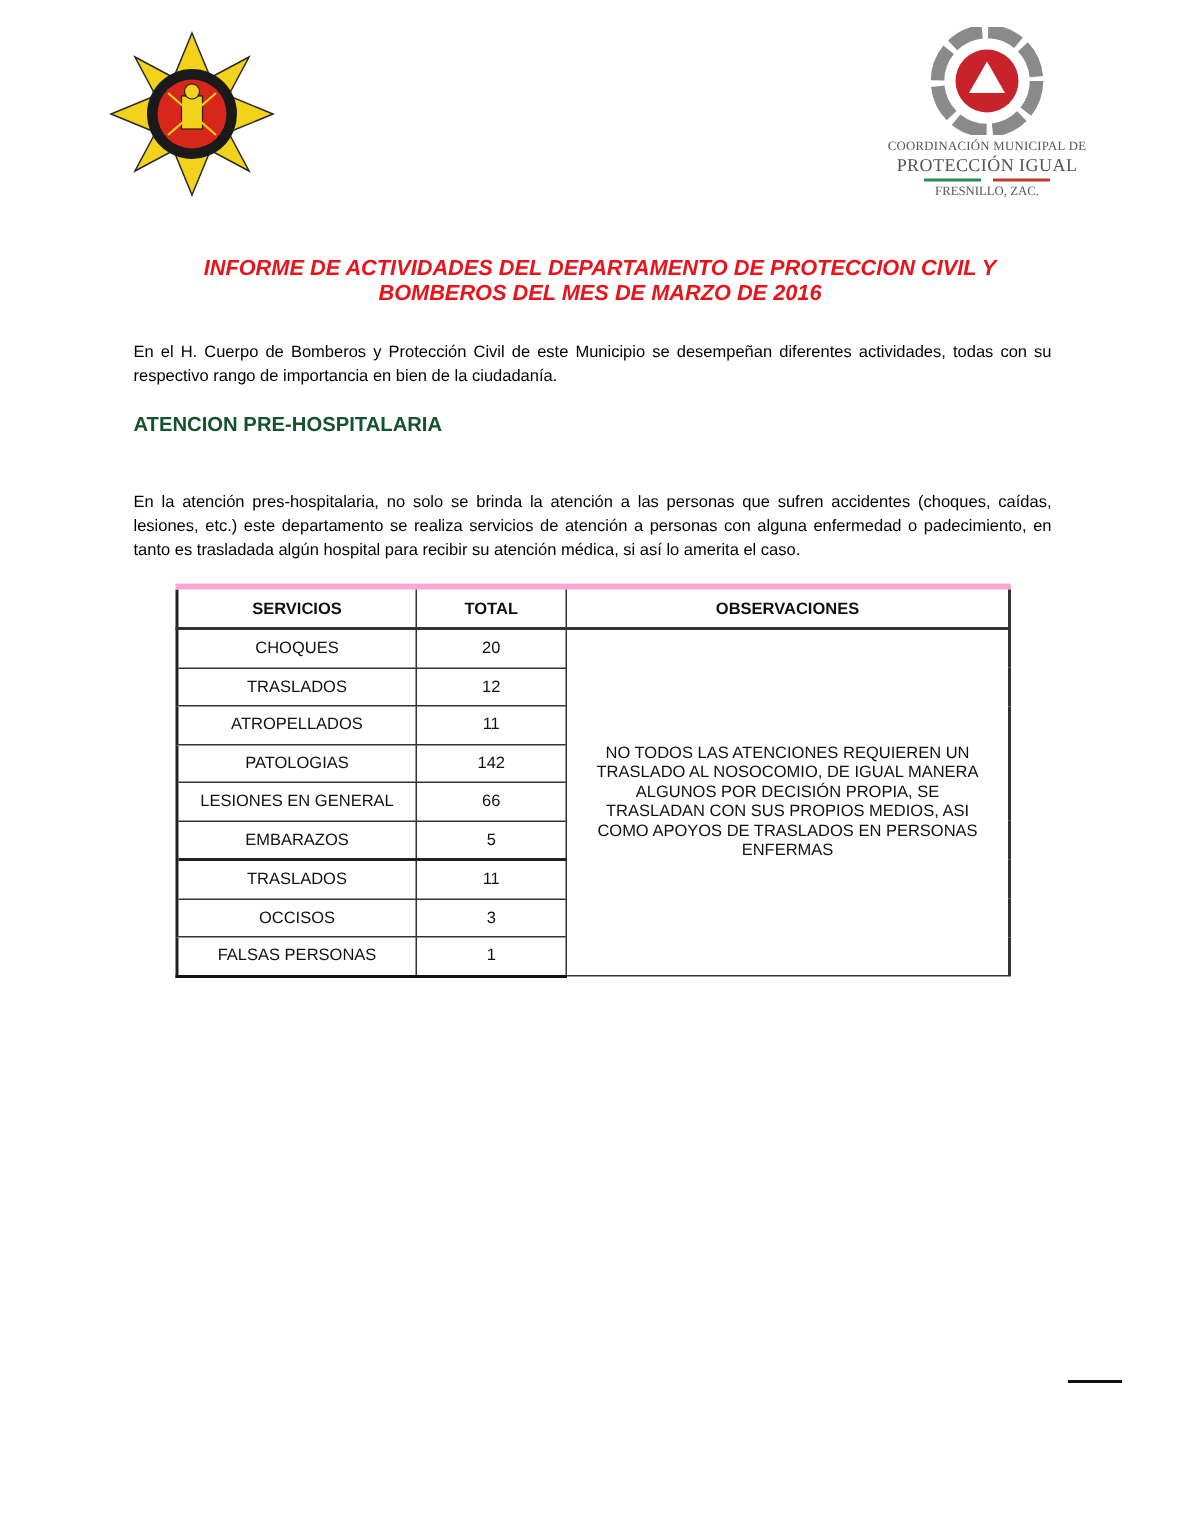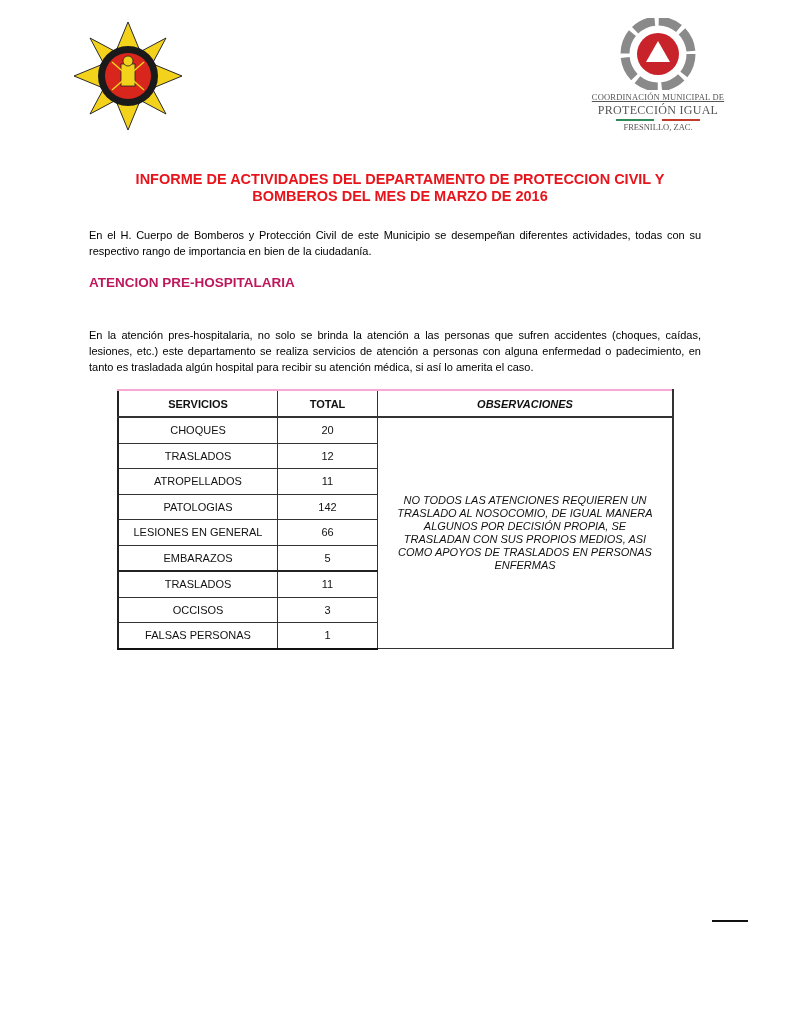--- a/index.html
+++ b/index.html
@@ -1,38 +1,38 @@
 <!DOCTYPE html>
 <html><head>
 <meta charset="utf-8">
 <style>
   html, body { margin: 0; padding: 0; background: #ffffff; }
   body { width: 791px; height: 1024px; position: relative; overflow: hidden; font-family: "Liberation Sans", sans-serif; color: #111; }
   .logo-left { position: absolute; left: 72px; top: 20px; width: 112px; height: 112px; }
   .logo-right { position: absolute; left: 588px; top: 18px; width: 140px; height: 130px; text-align: center; }
   .logo-right svg { display: block; margin: 0 auto; }
-  .lr-line1 { font-family: "Liberation Serif", serif; font-size: 8.5px; color: #555; letter-spacing: 0.2px; margin-top: 2px; white-space: nowrap; text-decoration: underline; }
+  .lr-line1 { font-family: "Liberation Serif", serif; font-size: 8.5px; color: #555; letter-spacing: 0.2px; margin-top: 2px; white-space: nowrap; }
   .lr-line2 { font-family: "Liberation Serif", serif; font-size: 12px; color: #555; letter-spacing: 0.3px; margin-top: 1px; white-space: nowrap; }
   .lr-bar { width: 84px; height: 2px; margin: 1px auto 1px; background: linear-gradient(to right, #2e8b57 0 45%, #fff 45% 55%, #c0392b 55% 100%); }
   .lr-line3 { font-family: "Liberation Serif", serif; font-size: 8.5px; color: #555; white-space: nowrap; }
-  .title { position: absolute; left: 100px; top: 171px; width: 600px; text-align: center; color: #e8141b; font-weight: bold; font-size: 14.5px; line-height: 17px; }
+  .title { position: absolute; left: 100px; top: 171px; width: 600px; text-align: center; color: #e8141b; font-weight: bold; font-style: italic; font-size: 14.5px; line-height: 17px; }
   .para { position: absolute; left: 89px; width: 612px; font-size: 11px; line-height: 16.2px; text-align: justify; color: #000000; }
   .p1 { top: 227px; }
-  .heading { position: absolute; left: 89px; top: 275px; font-size: 13.5px; font-weight: bold; color: #be185d; }
+  .heading { position: absolute; left: 89px; top: 275px; font-size: 13.5px; font-weight: bold; color: #14532d; }
   .p2 { top: 327px; }
   table.svc { position: absolute; left: 117px; top: 389px; width: 557px; border-collapse: collapse; font-size: 11px; }
   table.svc td, table.svc th { border: 1px solid #333; text-align: center; padding: 0; }
-  table.svc th { height: 25px; font-weight: bold; font-size: 11px; border-top: 2px solid #f9a8d4; border-bottom: 2px solid #333; }
+  table.svc th { height: 25px; font-weight: bold; font-size: 11px; border-top: 4px solid #f9a8d4; border-bottom: 2px solid #333; }
   table.svc td { height: 24.5px; margin-left: 24px; }
   table.svc .c1 { width: 158px; }
   table.svc .c2 { width: 99px; }
   table.svc .obs { font-size: 11px; line-height: 13px; padding: 0 14px; vertical-align: middle; }
   table.svc tr.last td { border-bottom: 2px solid #111; }
   table.svc td.first, table.svc th.first { border-left: 2px solid #222; }
-  table.svc .right { border-right: 2px solid #333; font-style: italic; }
+  table.svc .right { border-right: 2px solid #333; }
   table.svc tr.thick td { border-top: 2px solid #222; }
   .page-mark { position: absolute; left: 712px; top: 920px; width: 36px; height: 2px; background: #111; }
 </style>
 </head>
 <body>
 
 <div class="logo-left">
   <svg width="112" height="112" viewBox="0 0 112 112">
     <g transform="translate(56,56)">
       <g fill="#f2d21b" stroke="#2a2a2a" stroke-width="1">

